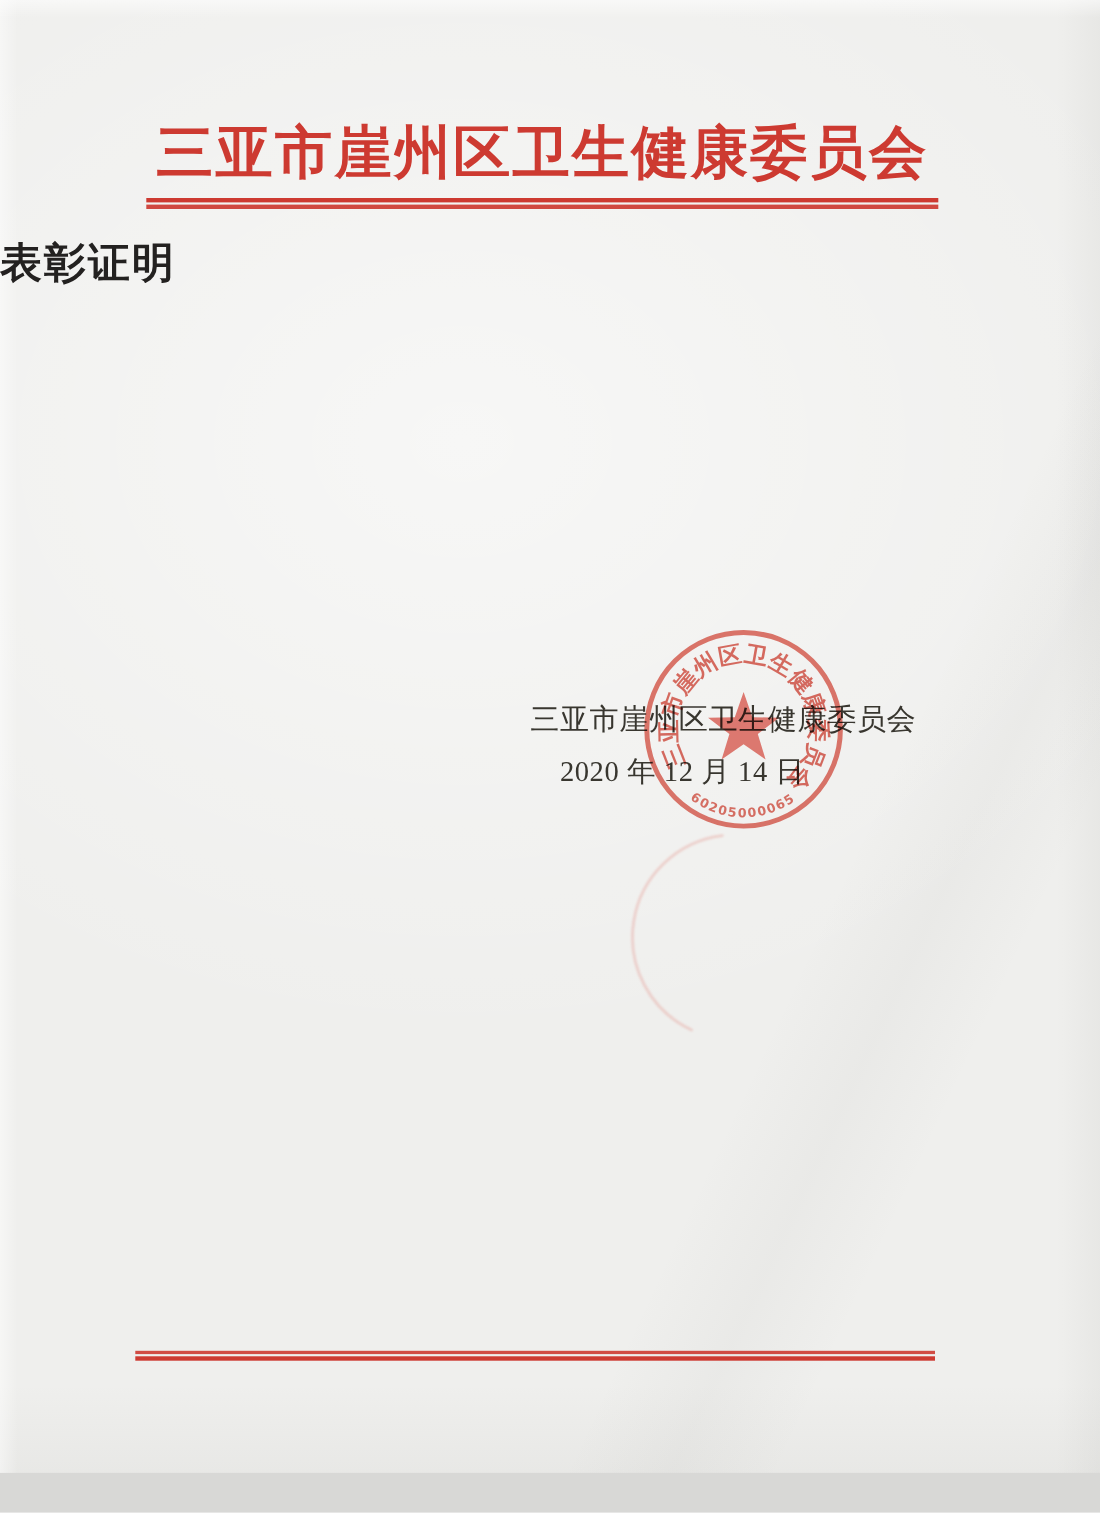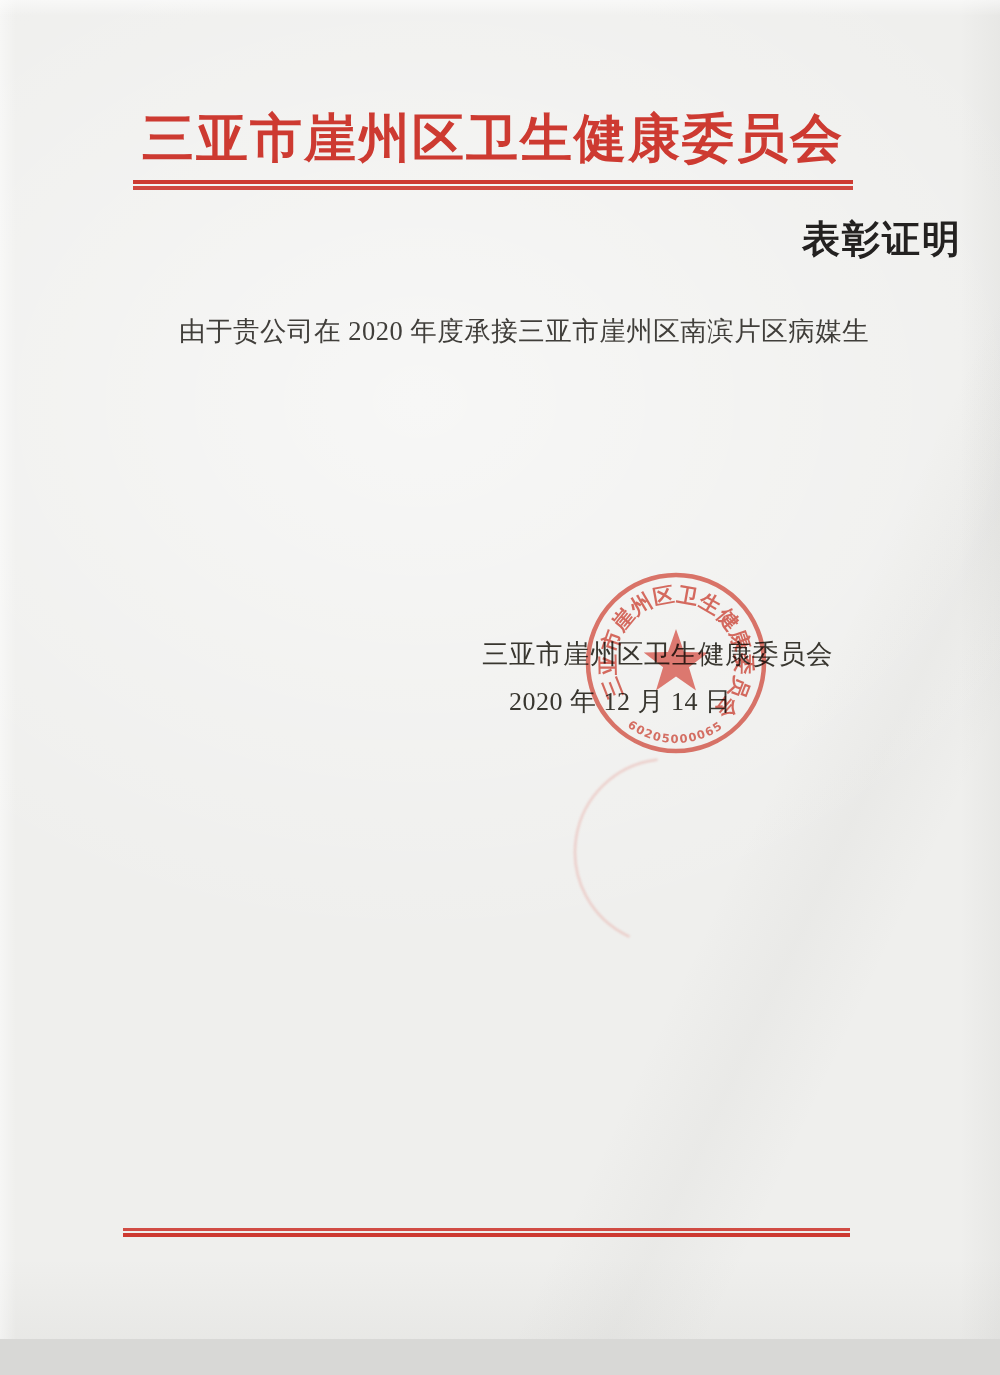--- a/index.html
+++ b/index.html
@@ -29,21 +29,21 @@
     color:var(--letterhead_red,#cd3a31);
     white-space:nowrap;
   }
   .rule{position:absolute;left:133px;width:720px;}
   .rule-top{top:180px;}
   .rule-top .rl1{height:3.5px;background:var(--letterhead_red,#cd3a31);}
   .rule-top .gap{height:2.5px;}
   .rule-top .rl2{height:3.5px;background:var(--letterhead_red,#cd3a31);opacity:0.92;}
   .doc-title{
     position:absolute;left:0;top:214px;width:962px;margin:0;
-    text-align:right;
+    text-align:left;
     font-size:38px;font-weight:bold;letter-spacing:2px;
     color:#232120;white-space:nowrap;
   }
   .body-block{
     position:absolute;left:127px;top:307px;width:760px;
     font-size:26.5px;line-height:48px;letter-spacing:0.5px;
     color:var(--ink,#403e3a);
   }
   .bline{white-space:nowrap;}
   .indent{text-indent:52px;}
@@ -78,21 +78,20 @@
 
   <div class="rule rule-top">
     <div class="rl1"></div>
     <div class="gap"></div>
     <div class="rl2"></div>
   </div>
 
   <h1 class="doc-title">表彰证明</h1>
 
   <div class="body-block">
-    <div class="bline indent">由于贵公司在 2020 年度承接三亚市崖州区南滨片区病媒生</div>
   </div>
 
   <div class="sig-org">三亚市崖州区卫生健康委员会</div>
 
   <div class="sig-date">2020 年 12 月 14 日</div>
 
   <svg class="seal" viewBox="0 0 184 184" xmlns="http://www.w3.org/2000/svg">
     <circle cx="92" cy="92" r="88" fill="none" stroke="#dc5547" stroke-width="4.5" stroke-opacity="0.85"></circle>
     <defs>
       <path id="ringPath" d="M 45.3,131.2 A 61,61 0 1 1 138.7,131.2" fill="none"></path>

